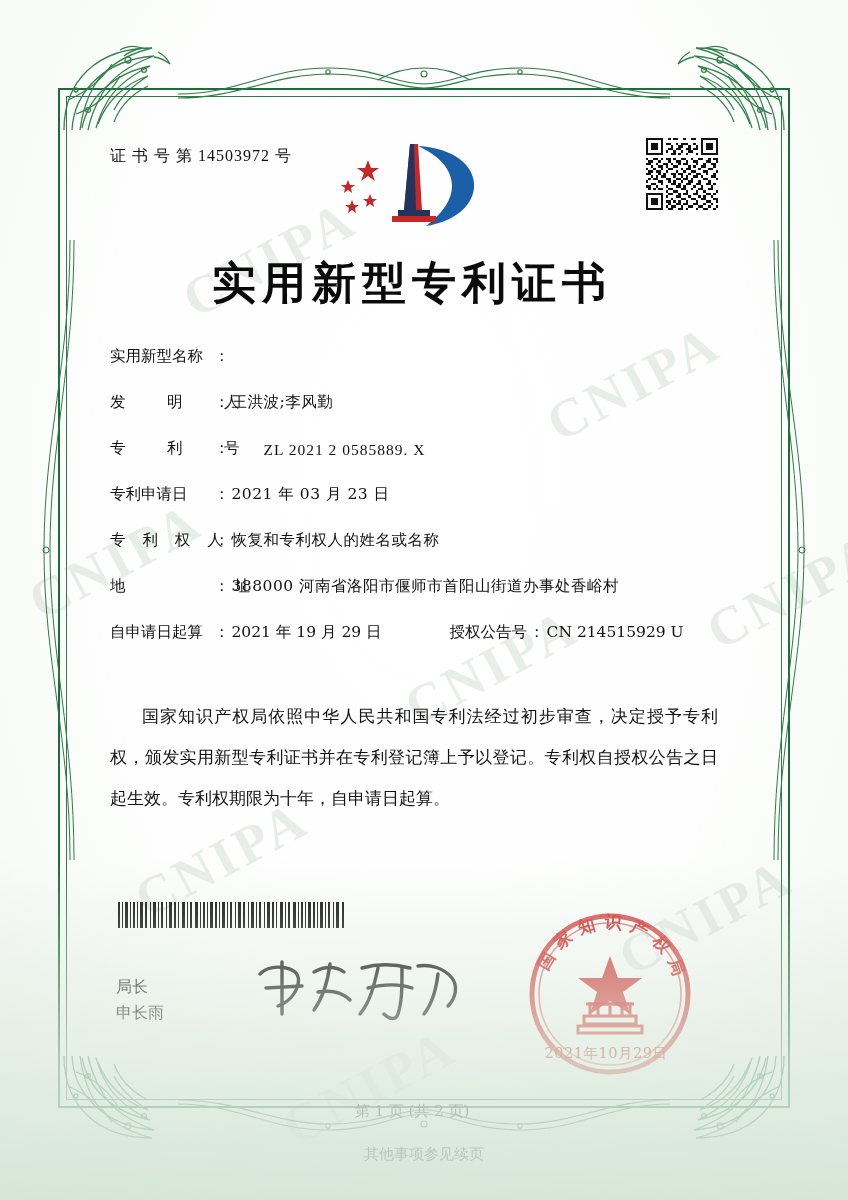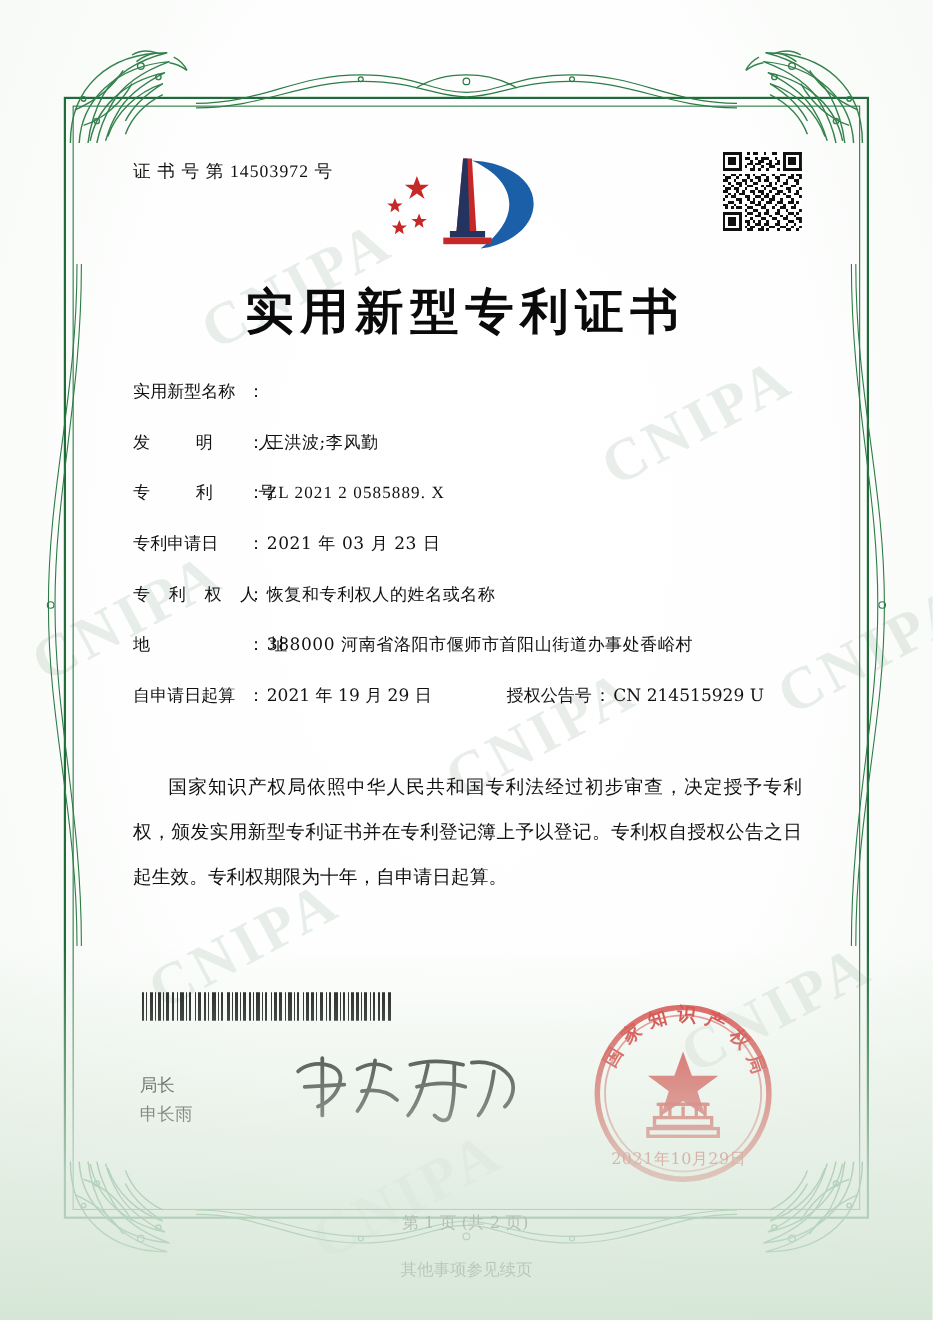--- a/index.html
+++ b/index.html
@@ -77,21 +77,21 @@
   .orn-br { left: 670px; top: 1050px; transform: scale(-1,-1); }
 
   .edge-orn {
     position: absolute;
     color: #2c7c46;
   }
 
   
   .content {
     position: absolute;
-    left: 77px;
+    left: 66px;
     top: 96px;
     width: 692px;
     height: 1004px;
   }
 
   .cert-no {
     position: absolute;
     left: 44px;
     top: 50px;
     font-size: 16px;
@@ -131,21 +131,21 @@
   }
 
   .fields {
     position: absolute;
     left: 44px;
     right: 40px;
     top: 250px;
   }
   .field-row {
     display: flex;
-    align-items: center;
+    align-items: flex-end;
     margin-bottom: 25px;
     font-size: 15.5px;
     color: #111;
     font-family: "DejaVu Serif", "Liberation Serif", serif;
   }
   .f-label {
     width: 104px;
     flex: 0 0 104px;
     letter-spacing: 0px;
     white-space: nowrap;
@@ -157,20 +157,21 @@
     flex: 0 0 auto;
     margin-right: 2px;
   }
   .f-value {
     flex: 1 1 auto;
     letter-spacing: 0.5px;
   }
   .f-value.mono-ish {
     font-family: "Liberation Serif", serif;
     letter-spacing: 1px;
+    margin-left: 32px;
   }
   .inline-second {
     display: flex;
     align-items: baseline;
     margin-left: 68px;
   }
   .inline-second .f-label2 {
     white-space: nowrap;
     margin-right: 2px;
   }

